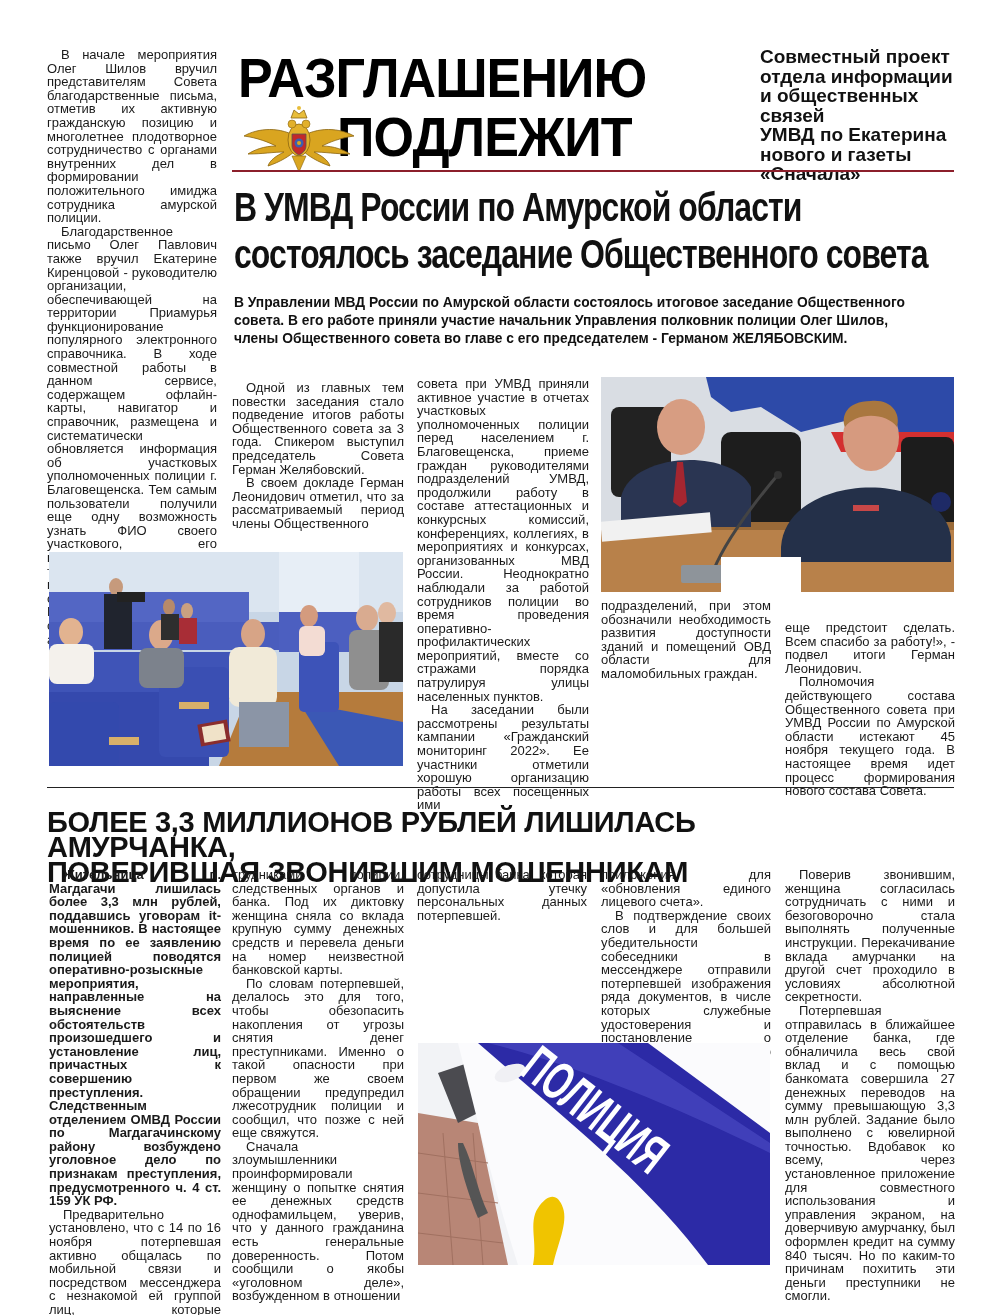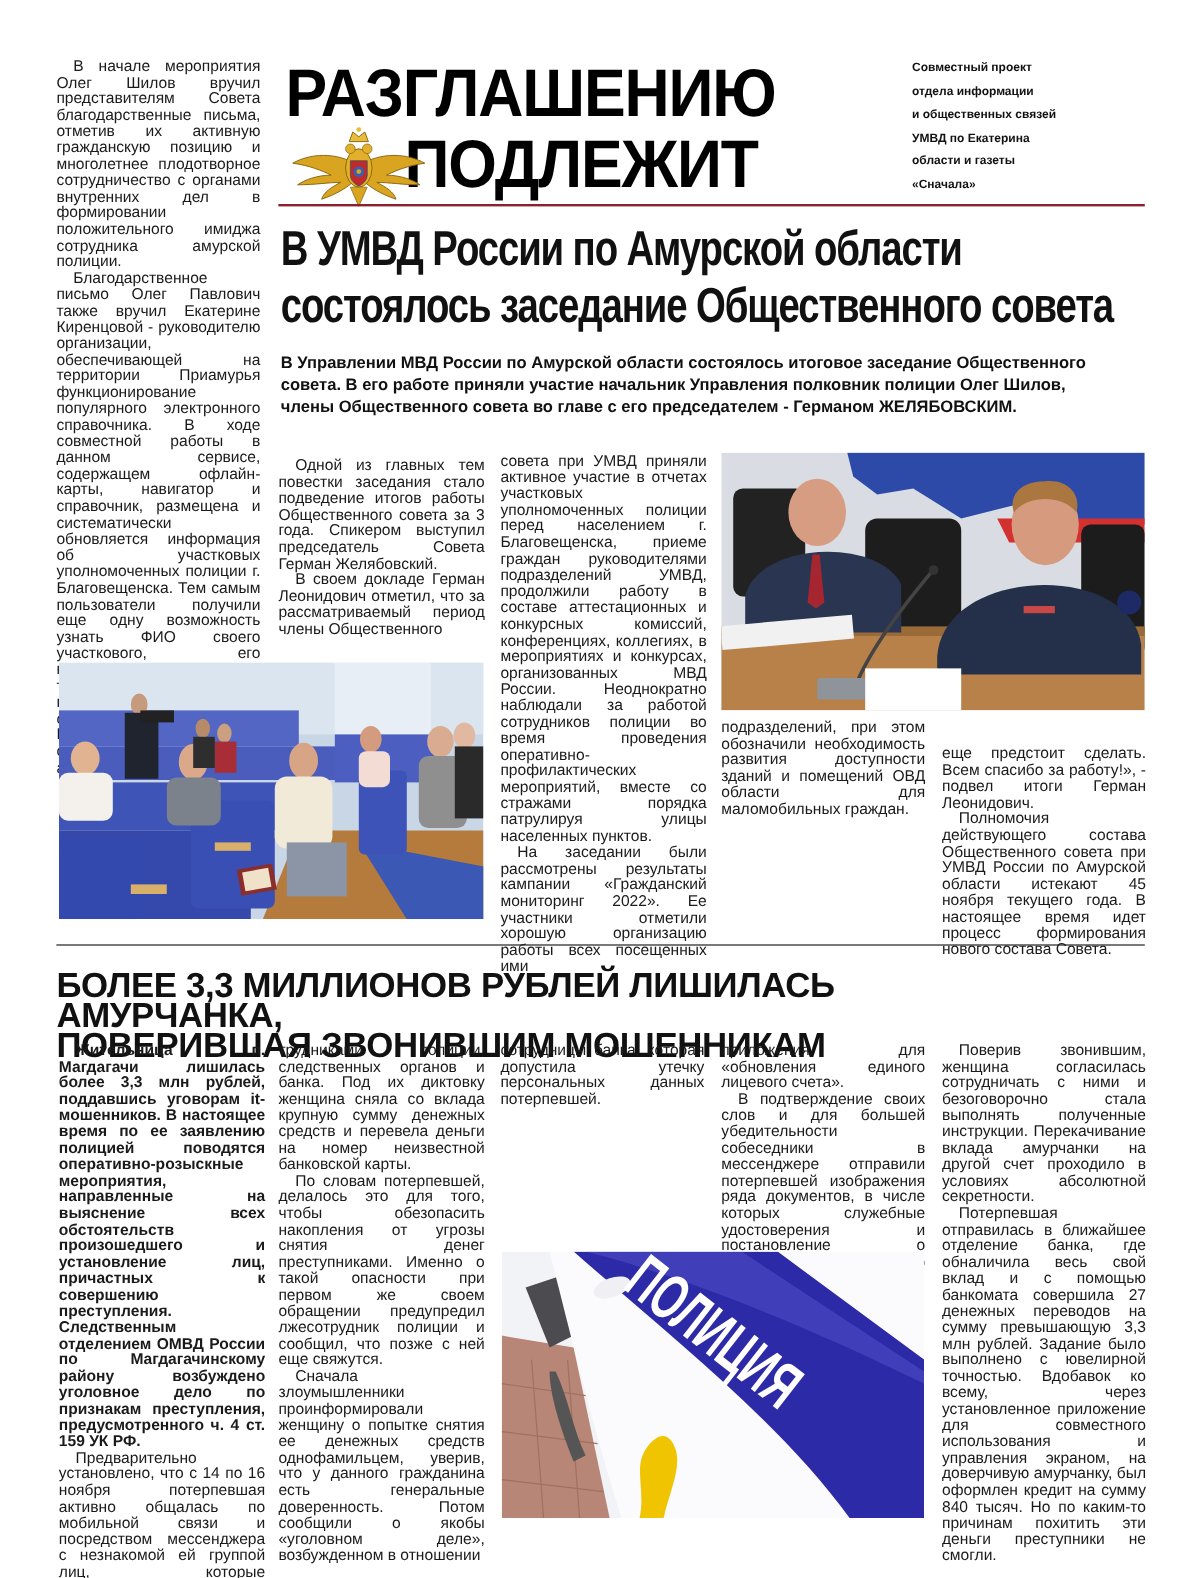--- a/index.html
+++ b/index.html
@@ -24,21 +24,21 @@
     font-family: "Liberation Sans", sans-serif;
     font-weight: bold;
     color: #000;
     letter-spacing: -1px;
     transform-origin: left top;
   }
   #title-line1 { left: 238px; top: 45px; font-size: 56px; transform: scaleX(0.93); }
   #title-line2 { left: 337px; top: 104px; font-size: 56px; transform: scaleX(0.93); }
   .masthead-credit {
     position: absolute; left: 760px; top: 47px; width: 200px;
-    font-weight: bold; font-size: 10px; line-height: 19.5px; color: #111;
+    font-weight: bold; font-size: 19px; line-height: 19.5px; color: #111;
   }
   .masthead-rule {
     position: absolute; left: 232px; top: 170px; width: 722px; height: 2px; background: #8c1f2b;
   }
   .emblem { position: absolute; left: 240px; top: 100px; width: 118px; height: 74px; }
 
   
   .a1-headline {
     position: absolute; left: 234px; top: 184px; width: 720px;
     font-family: "Liberation Sans Narrow", "Liberation Sans", sans-serif;
@@ -88,21 +88,21 @@
   <circle cx="59" cy="43" r="2" fill="#d9a520"></circle>
 
   <path d="M52 56 L59 72 L66 56 Z" fill="#d9a520" stroke="#8a6410" stroke-width="0.6"></path>
 </svg>
 
 <div class="masthead-credit">
   <div>Совместный проект</div>
   <div>отдела информации</div>
   <div>и общественных связей</div>
   <div>УМВД по Екатерина</div>
-  <div>области и газеты</div>
+  <div>нового и газеты</div>
   <div>«Сначала»</div>
 </div>
 <div class="masthead-rule"></div>
 
 <div class="a1-headline">В УМВД России по Амурской области состоялось заседание Общественного совета</div>
 <div class="a1-lead">В Управлении МВД России по Амурской области состоялось итоговое заседание Общественного совета. В его работе приняли участие начальник Управления полковник полиции Олег Шилов, члены Общественного совета во главе с его председателем - Германом ЖЕЛЯБОВСКИМ.</div>
 
 <div class="col-text" style="left:232px; top:381px; width:172px;">
   <p>Одной из главных тем повестки заседания стало подведение итогов работы Общественного совета за 3 года. Спикером выступил председатель Совета Герман Желябовский.</p>
   <p>В своем докладе Герман Леонидович отметил, что за рассматриваемый период члены Общественного</p>

